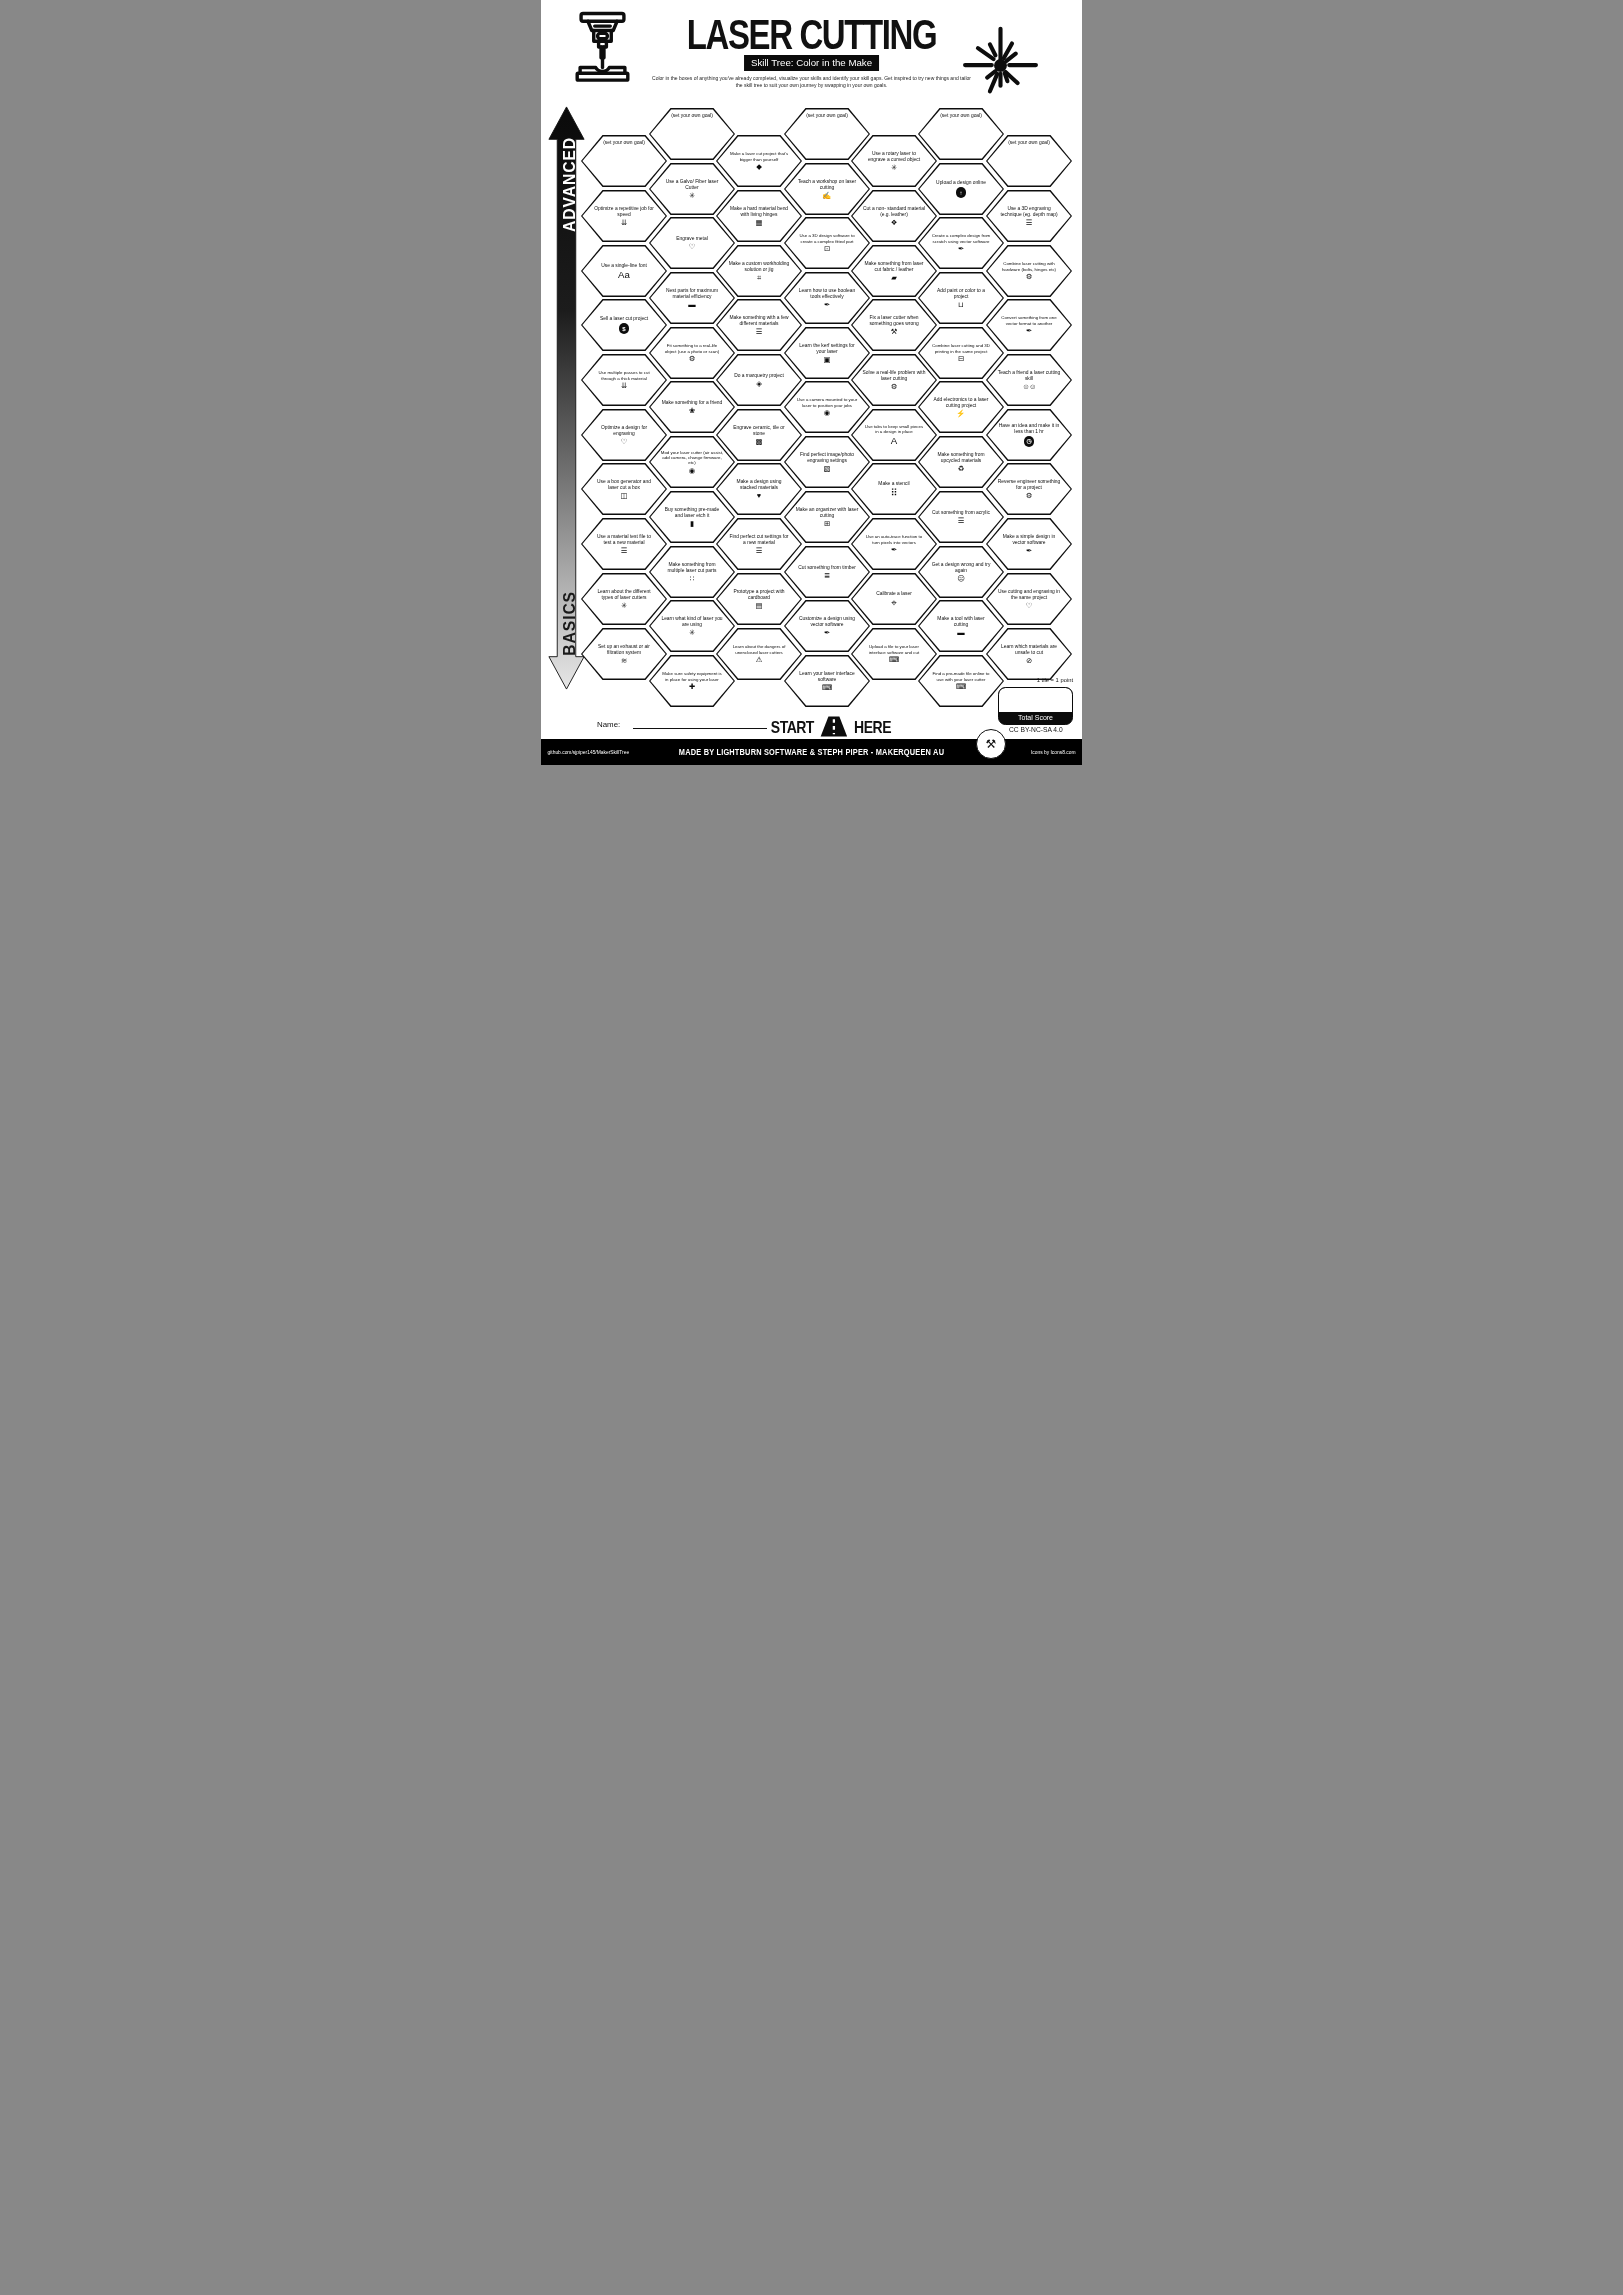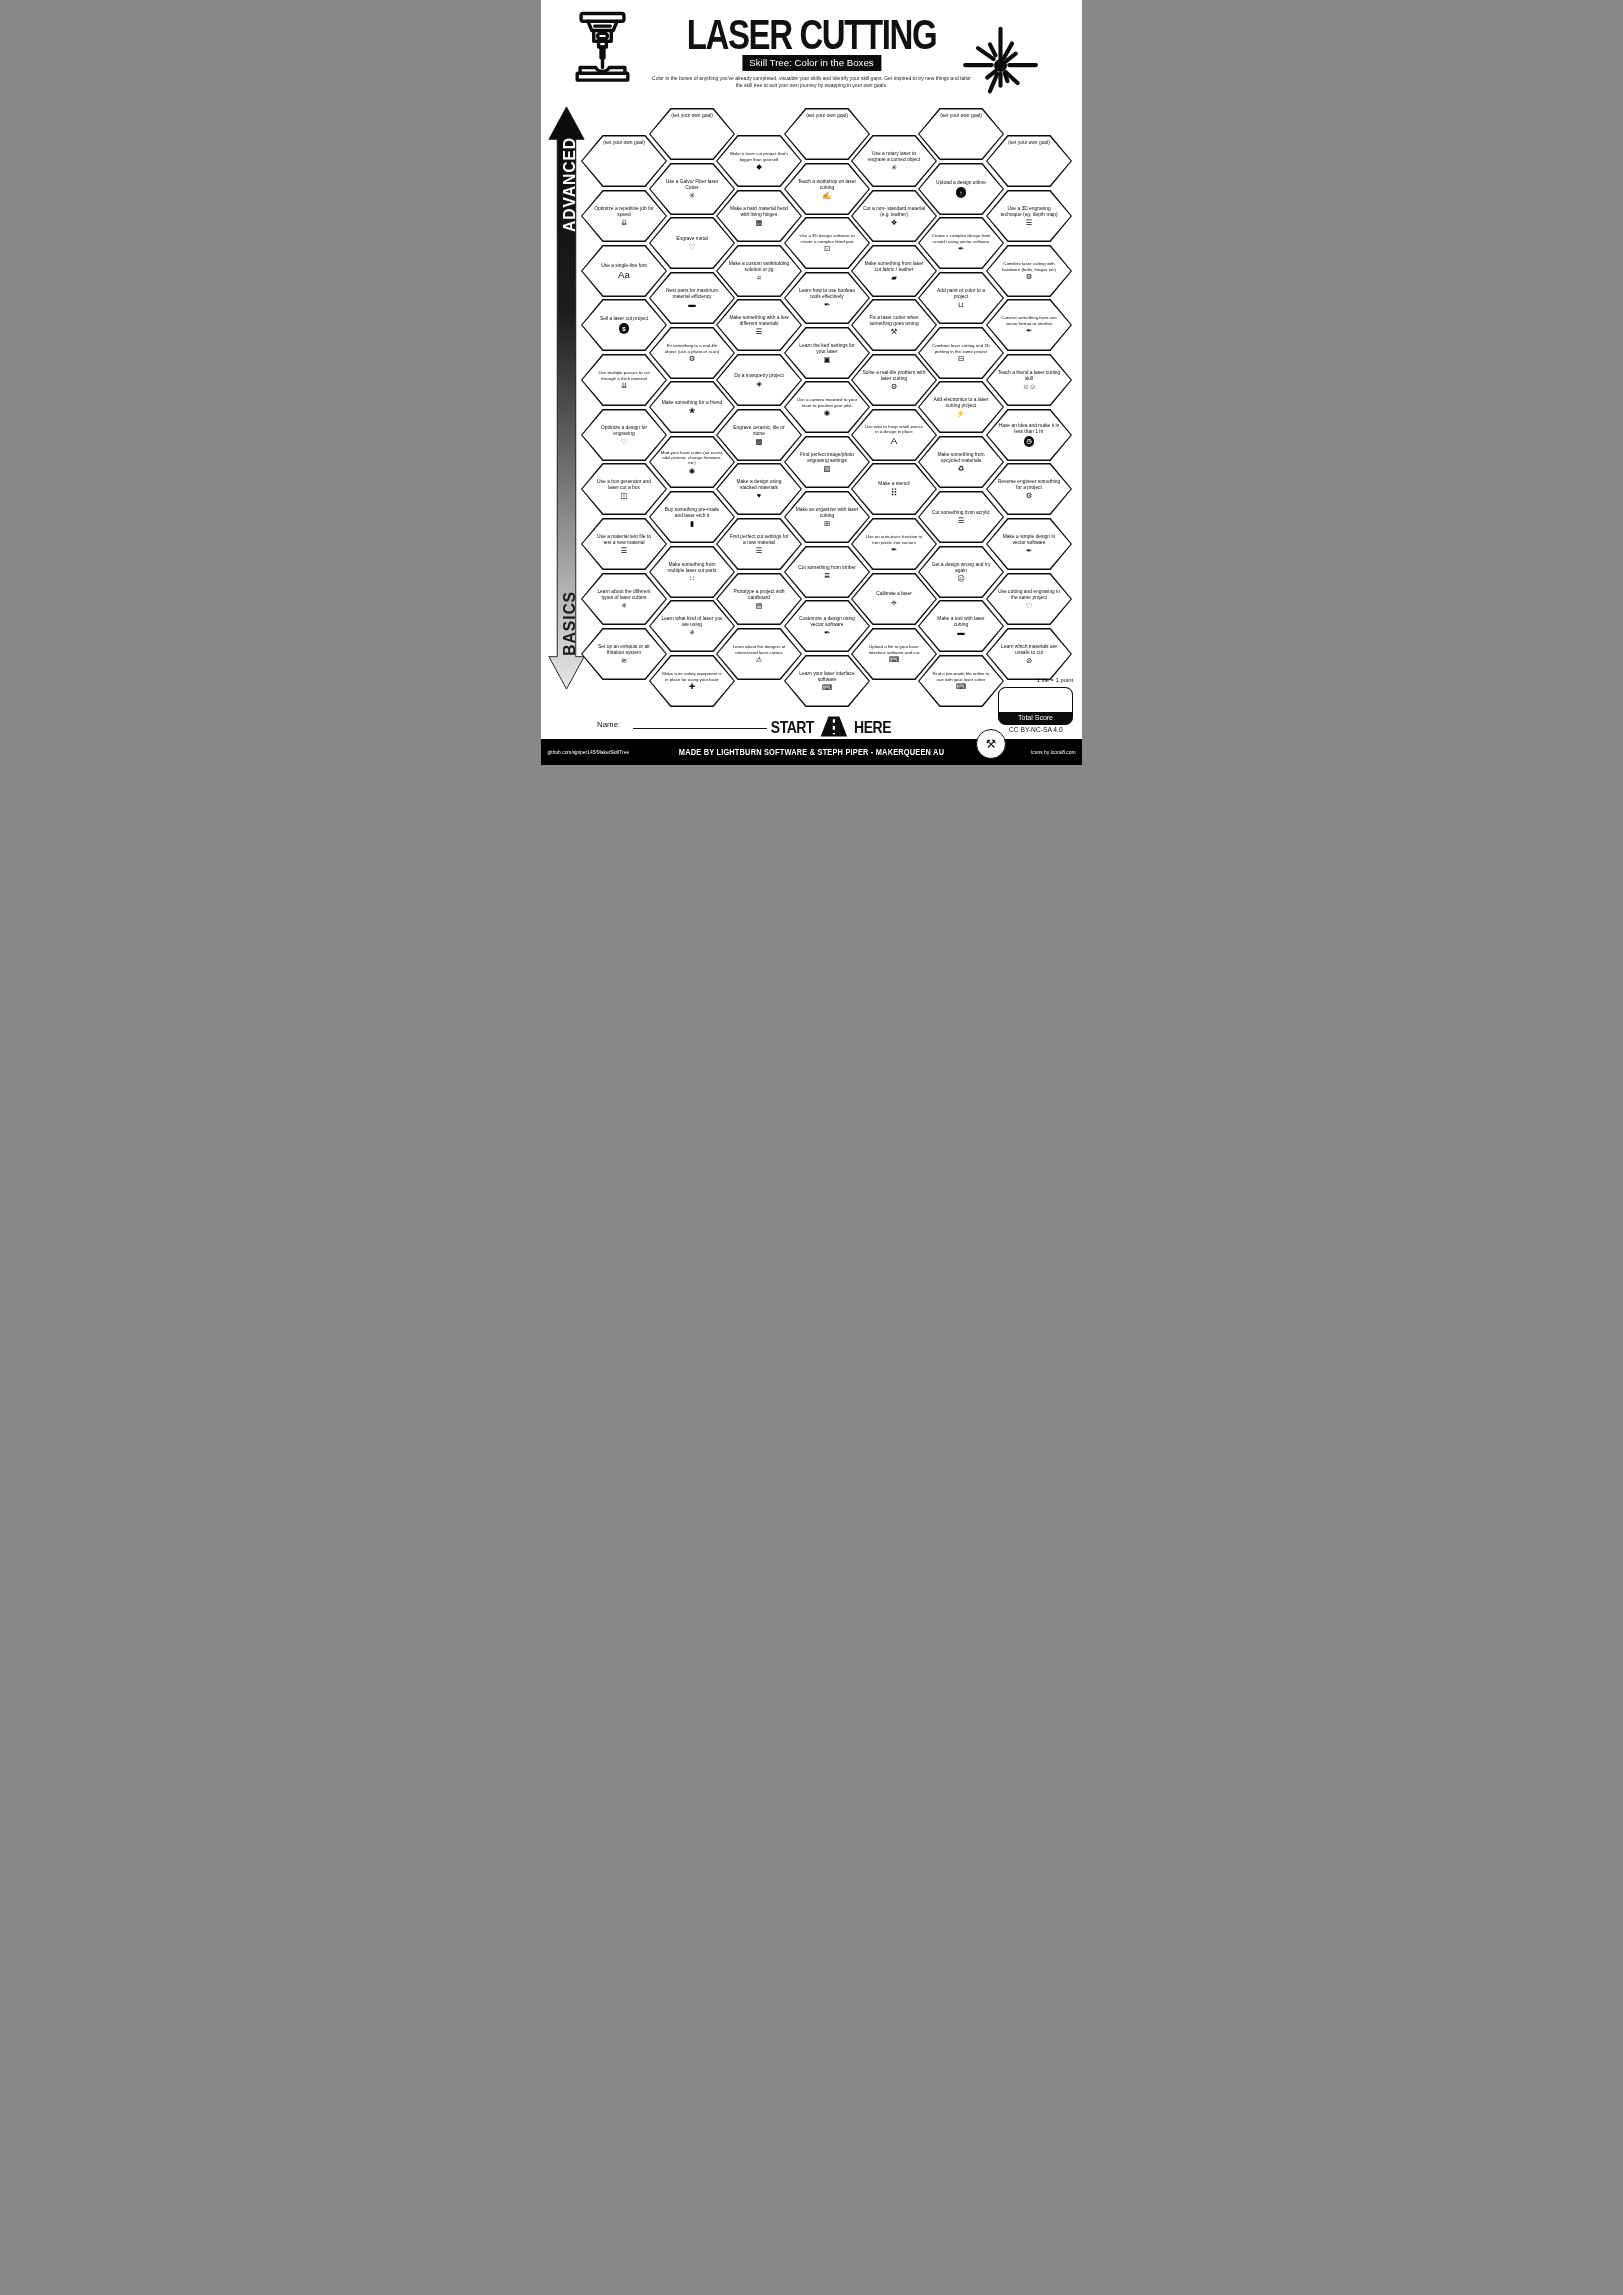--- a/index.html
+++ b/index.html
@@ -79,21 +79,21 @@
     <path d="M42 40 V62 H78 V40"></path>
     <rect x="50" y="46" width="20" height="11" rx="5"></rect>
     <path d="M52 62 V74 H68 V62"></path>
     <path d="M57 74 V96 M63 74 V96"></path>
     <line x1="60" y1="98" x2="60" y2="116"></line>
     <path d="M14 126 V116 H46 Q50 124 60 124 Q70 124 74 116 H106 V126"></path>
     <rect x="8" y="128" width="104" height="14" rx="2"></rect>
   </svg>
 
   <div class="hdr-title">LASER CUTTING</div>
-  <div class="hdr-subtitle">Skill Tree: Color in the Boxes</div>
+  <div class="hdr-subtitle">Skill Tree: Color in the Make</div>
   <div class="hdr-desc">Color in the boxes of anything you've already completed, visualize your skills and identify your skill gaps.  Get inspired to try new things and tailor the skill tree to suit your own journey by swapping in your own goals.</div>
 
   <svg class="starburst-svg" width="79" height="69" viewBox="0 0 170 150" stroke="#0d0d0d" stroke-width="9" stroke-linecap="round">
     <line x1="85" y1="6" x2="85" y2="78"></line>
     <line x1="110" y1="38" x2="92" y2="70"></line>
     <line x1="36" y1="48" x2="70" y2="72"></line>
     <line x1="62" y1="40" x2="74" y2="64"></line>
     <line x1="118" y1="60" x2="98" y2="76"></line>
     <line x1="8" y1="85" x2="66" y2="85"></line>
     <line x1="104" y1="85" x2="162" y2="85"></line>

